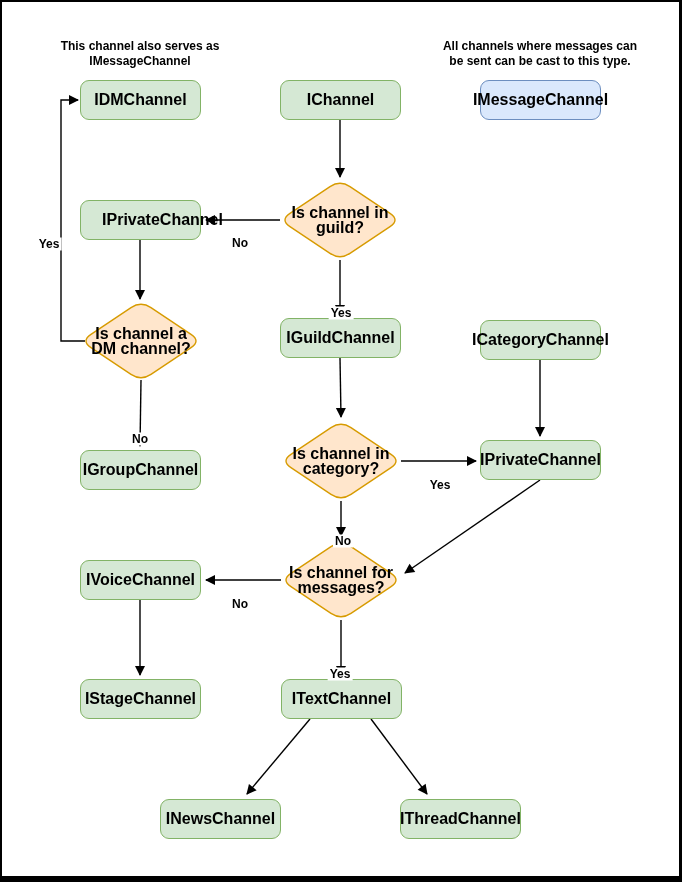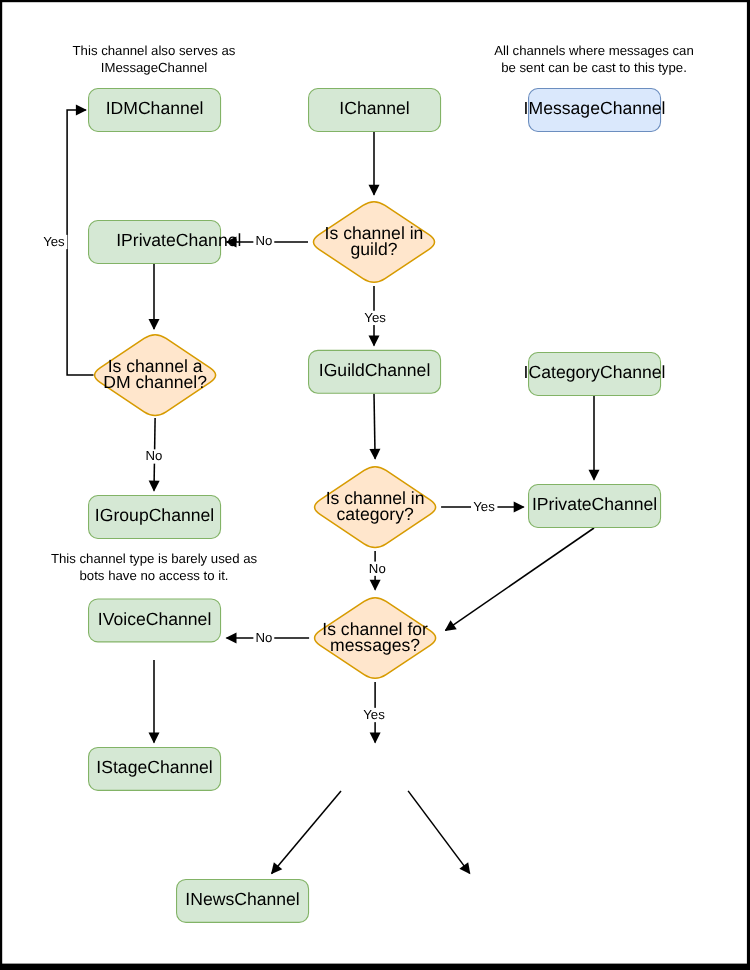--- a/index.html
+++ b/index.html
@@ -1,35 +1,35 @@
 <!DOCTYPE html>
 <html style="--channel-fill: #d5e8d4; --channel-stroke: #82b366; --message-fill: #dae8fc; --message-stroke: #6c8ebf; --decision-fill: #ffe6cc; --decision-stroke: #d79b00; --connector: #000000; --text: #000000; --page-bg: #ffffff; --frame-bg: #000000;"><head>
 <meta charset="utf-8">
 <style>
   html,body{margin:0;padding:0;}
   body{font-family:"Liberation Sans","DejaVu Sans",sans-serif;}
-  .frame{position:relative;width:682px;height:882px;background:var(--frame-bg,#000);overflow:hidden;}
+  .frame{position:relative;width:682px;height:882px;background:var(--frame-bg,#000);overflow:hidden;font-weight:bold;}
   .page{position:absolute;left:2px;top:2px;width:677px;height:874px;background:var(--page-bg,#fff);}
   .edges{position:absolute;left:0;top:0;pointer-events:none;}
   .connector{stroke:var(--connector,#000);stroke-width:1.4px;fill:none;}
   .arrowhead{fill:var(--connector,#000);}
   .node{position:absolute;width:121px;height:40px;box-sizing:border-box;
         border-radius:9px;display:flex;align-items:center;justify-content:center;
         font-size:16px;color:var(--text,#000);}
   .node.channel{background:var(--channel-fill,#d5e8d4);border:1px solid var(--channel-stroke,#82b366);}
   .node.message{background:var(--message-fill,#dae8fc);border:1px solid var(--message-stroke,#6c8ebf);}
   .decision{position:absolute;width:120px;height:80px;}
   .decision svg{position:absolute;left:0;top:0;overflow:visible;}
   .diamond{fill:var(--decision-fill,#ffe6cc);stroke:var(--decision-stroke,#d79b00);stroke-width:1.4px;}
   .decision-label{position:absolute;inset:0;display:flex;align-items:center;justify-content:center;
         text-align:center;font-size:16px;line-height:15px;white-space:pre-line;color:var(--text,#000);}
   .note{position:absolute;width:220px;text-align:center;font-size:12px;line-height:15px;
         white-space:pre-line;color:var(--text,#000);}
   .edge-label{position:absolute;transform:translate(-50%,-50%);background:var(--page-bg,#fff);
-        font-size:12px;line-height:13px;padding:0 2px;color:var(--text,#000);}
+        font-size:12px;line-height:13px;padding:0 2px;color:var(--text,#000);margin-top:24px;}
 </style>
 </head>
 <body>
 
 <div class="frame">
   <div class="page"></div>
 
   <svg class="edges" width="682" height="882" viewBox="0 0 682 882">
     <defs>
       <marker id="arrow" viewBox="0 0 12 12" refX="10" refY="6" markerWidth="12" markerHeight="12" markerUnits="userSpaceOnUse" orient="auto-start-reverse">
@@ -51,34 +51,34 @@
     <path class="connector" d="M341 620 L341 675" marker-end="url(#arrow)"></path>
     <path class="connector" d="M140 600 L140 675" marker-end="url(#arrow)"></path>
     <path class="connector" d="M310 719 L247 794" marker-end="url(#arrow)"></path>
     <path class="connector" d="M371 719 L427 794" marker-end="url(#arrow)"></path>
   </svg>
 
   <div class="note" style="left:30px;top:39px;">This channel also serves as
 IMessageChannel</div>
   <div class="note" style="left:430px;top:39px;text-align:center;">All channels where messages can
 be sent can be cast to this type.</div>
-  <div class="note" style="left:30px;top:501px;">This channel type is barely used as
-bots have no access to it.</div>
 
   <div class="node channel" style="left:80px;top:80px;">IDMChannel</div>
   <div class="node channel" style="left:280px;top:80px;">IChannel</div>
   <div class="node message" style="left:480px;top:80px;">IMessageChannel</div>
   <div class="node channel" style="left:80px;top:200px;padding-left:44px;">IPrivateChannel</div>
   <div class="node channel" style="left:280px;top:318px;">IGuildChannel</div>
   <div class="node channel" style="left:480px;top:320px;">ICategoryChannel</div>
   <div class="node channel" style="left:80px;top:450px;">IGroupChannel</div>
   <div class="node channel" style="left:480px;top:440px;">IPrivateChannel</div>
-  <div class="node channel" style="left:80px;top:544px;">IVoiceChannel</div>
+  <div class="node channel" style="left:80px;top:560px;">IVoiceChannel</div>
   <div class="node channel" style="left:80px;top:679px;">IStageChannel</div>
+  <div class="node channel" style="left:281px;top:679px;">ITextChannel</div>
   <div class="node channel" style="left:160px;top:799px;">INewsChannel</div>
+  <div class="node channel" style="left:400px;top:799px;">IThreadChannel</div>
 
   <div class="decision" style="left:280px;top:180px;">
     <svg width="120" height="80" viewBox="0 0 120 80">
       <path class="diamond" d="M69.98 6.66 L110.02 33.34 Q120 40 110.02 46.66 L69.98 73.34 Q60 80 50.02 73.34 L9.98 46.66 Q0 40 9.98 33.34 L50.02 6.66 Q60 0 69.98 6.66 Z"></path>
     </svg>
     <div class="decision-label">Is channel in
 guild?</div>
   </div>
   <div class="decision" style="left:81px;top:301px;">
     <svg width="120" height="80" viewBox="0 0 120 80">

